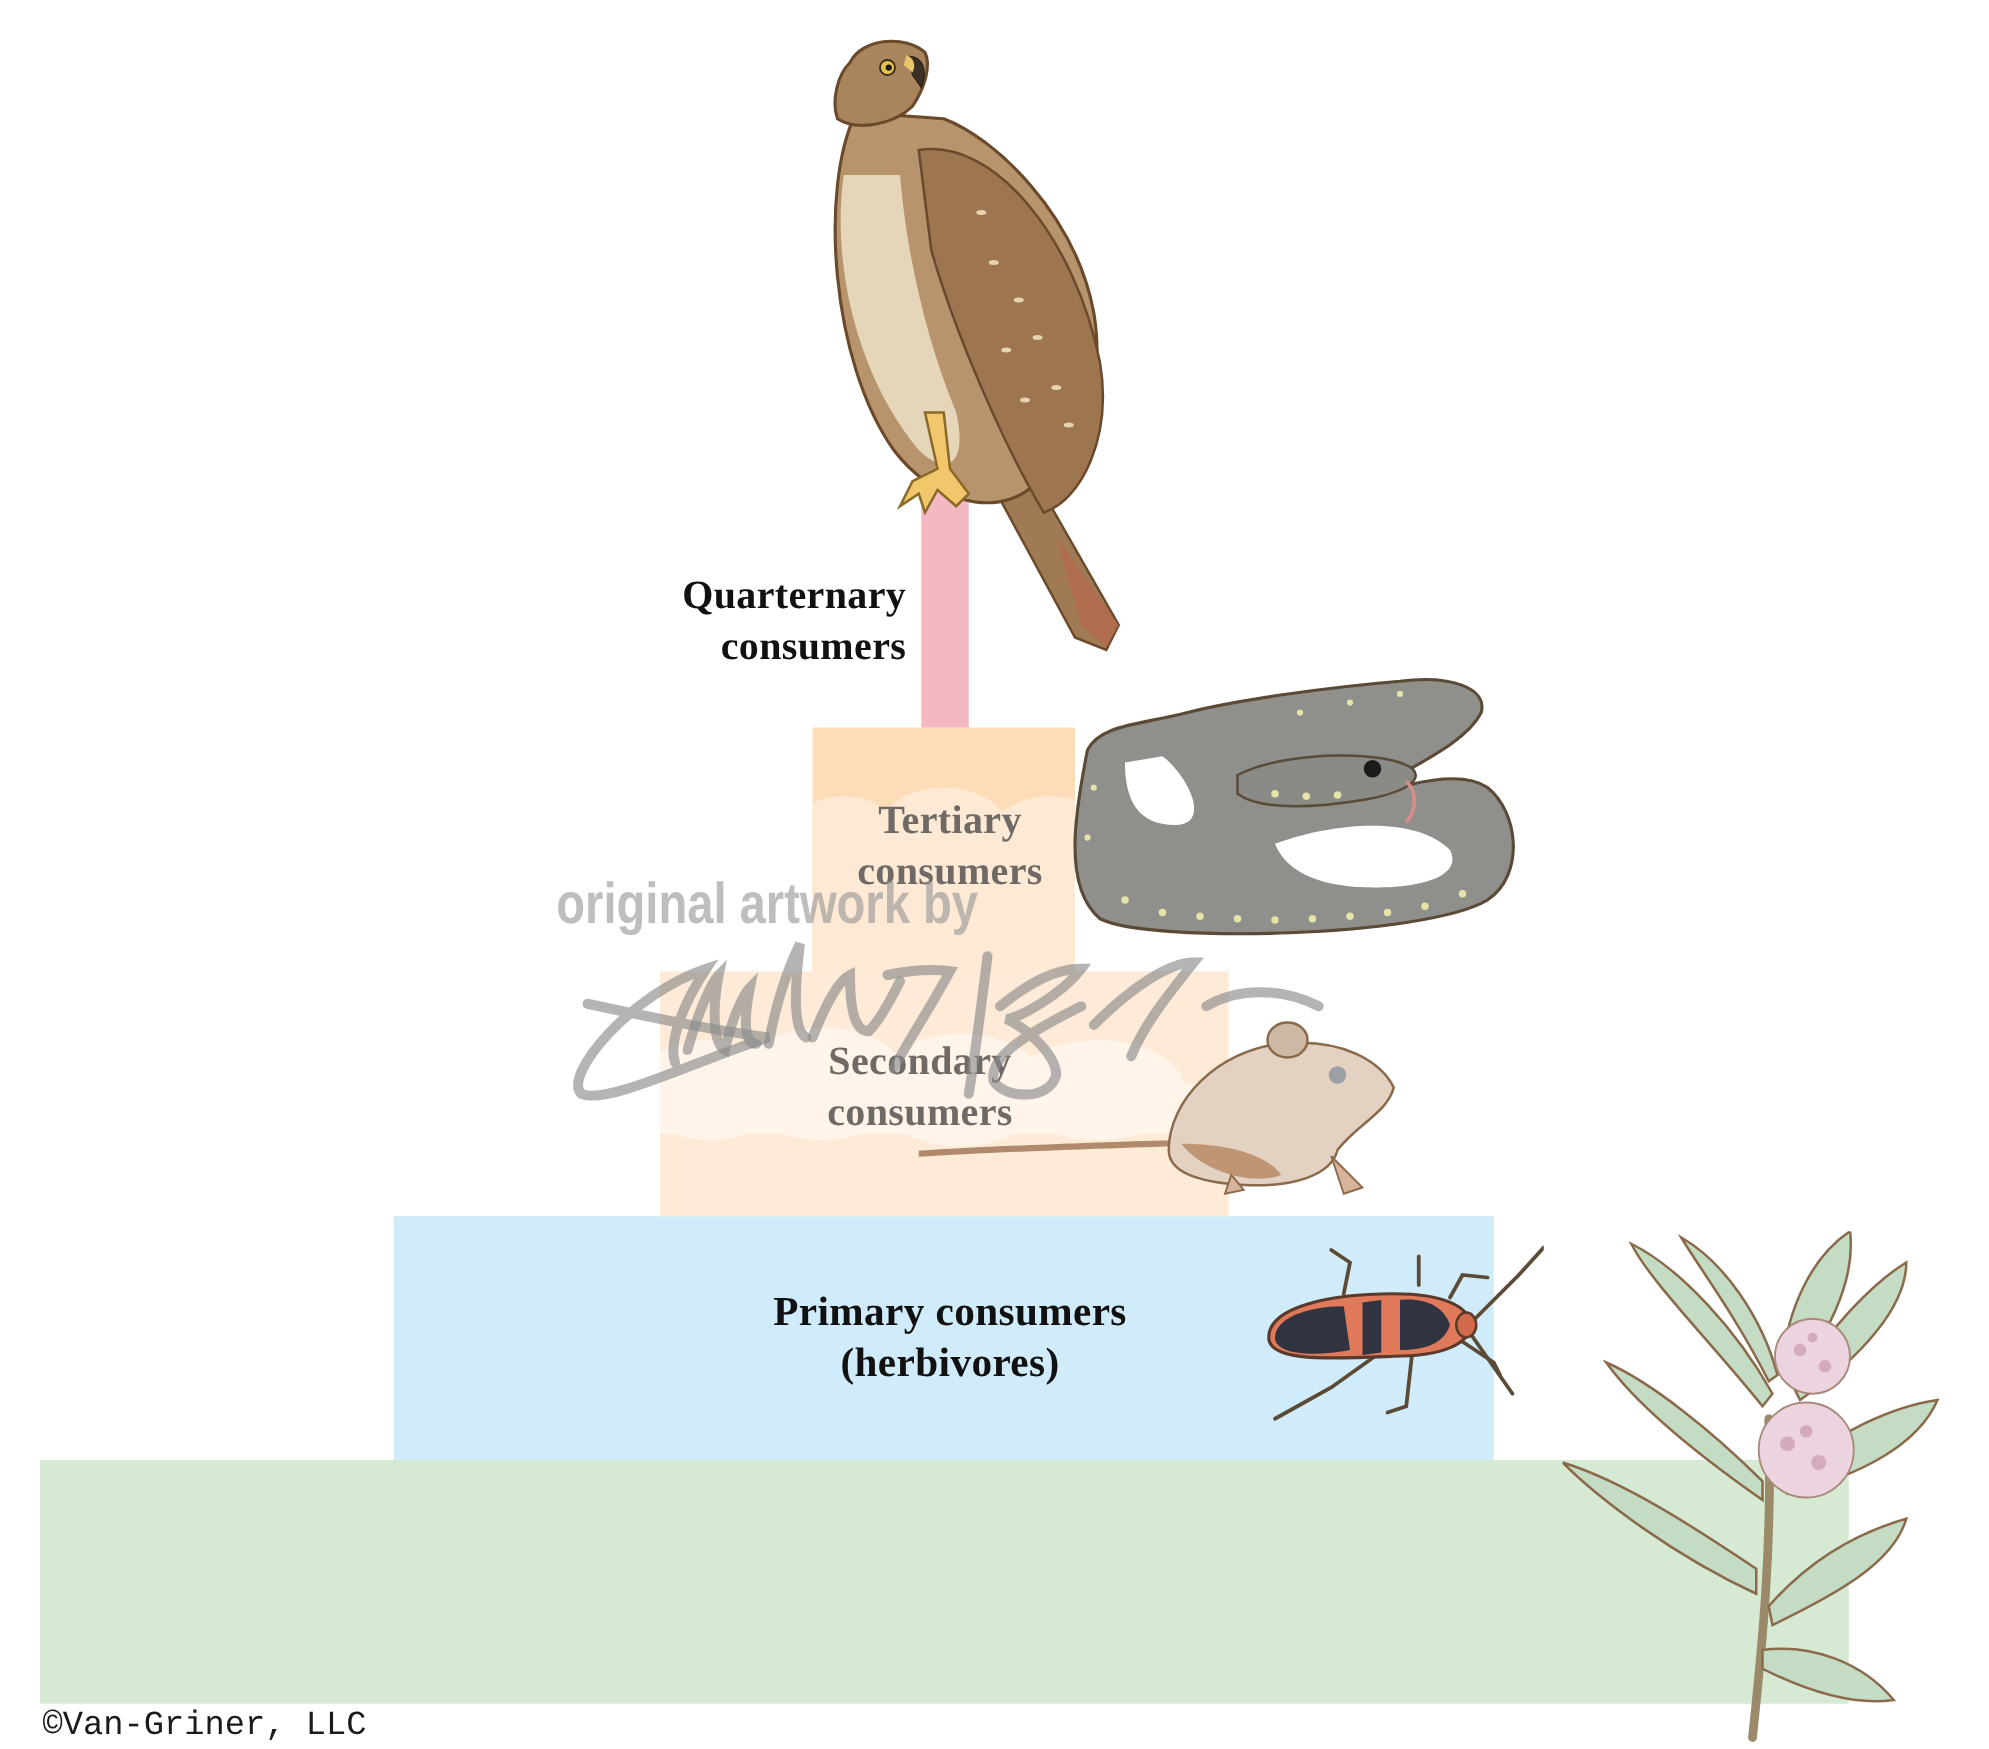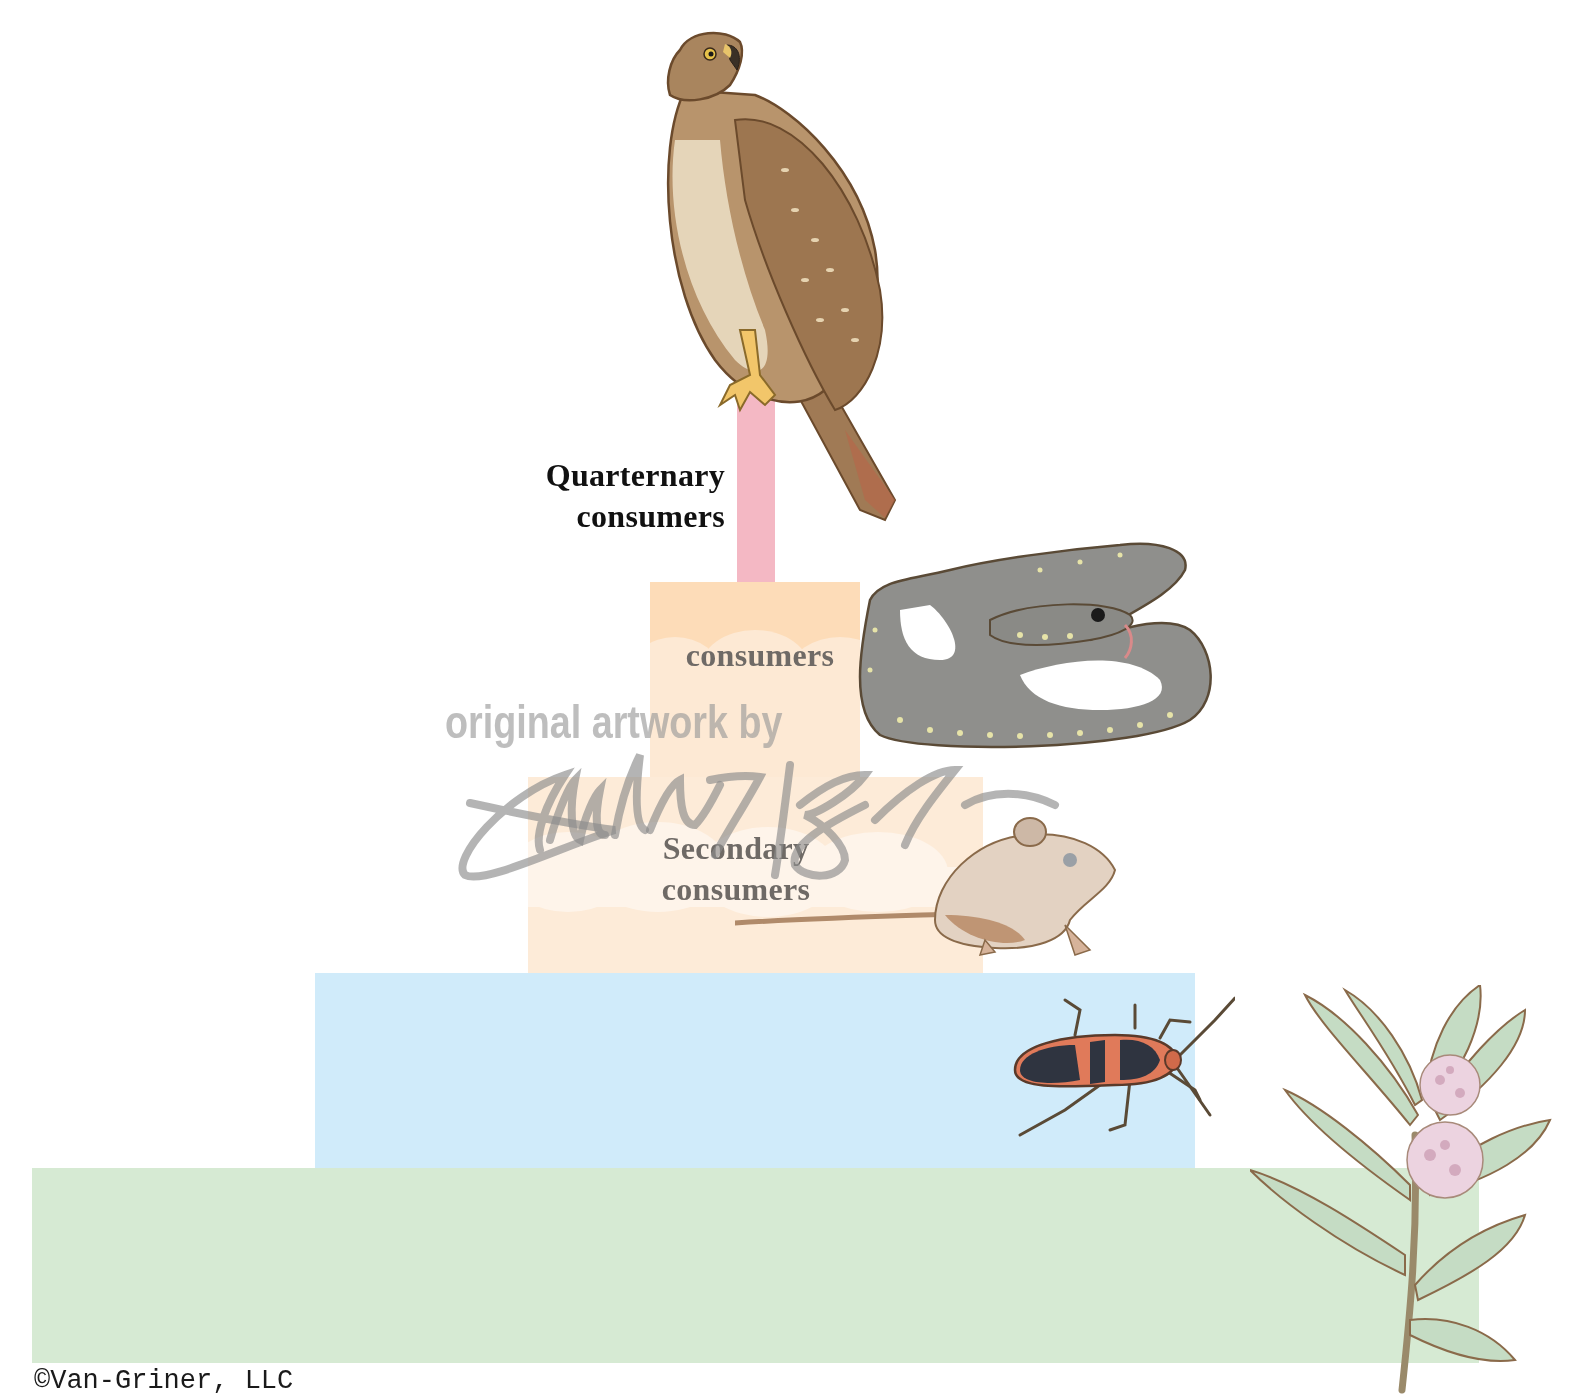--- a/index.html
+++ b/index.html
@@ -46,28 +46,33 @@
   </div>
 
   <div class="level" style="left:737px; top:385px; width:38px; height:197px; background:#f4b8c4;"></div>
 
   <div class="label right" style="left:470px; top:455px; width:255px;">
     <div>Quarternary</div>
     <div>consumers</div>
   </div>
 
   <div class="label faded" style="left:640px; top:635px; width:240px;">
+    <div>Tertiary</div>
     <div>consumers</div>
   </div>
 
   <div class="label faded" style="left:616px; top:828px; width:240px;">
     <div>Secondary</div>
     <div>consumers</div>
   </div>
 
+  <div class="label primary-label" style="left:560px; top:1030px; width:400px;">
+    <div>Primary consumers</div>
+    <div>(herbivores)</div>
+  </div>
 
 
   <svg class="illus" style="left:645px; top:30px;" width="280" height="500" viewBox="0 0 280 500">
 
     <path d="M170 330 L250 470 L240 490 L215 480 L150 360 Z" fill="#a07a55" stroke="#6b4a2c" stroke-width="2"></path>
     <path d="M200 400 L250 470 L240 488 L220 470 Z" fill="#b5684a" opacity="0.7"></path>
 
     <path d="M40 60 C10 120, 20 260, 70 330 C100 370, 150 385, 180 360 C220 330, 240 280, 230 220 C215 140, 150 80, 110 65 Z" fill="#b8946c" stroke="#6b4a2c" stroke-width="2.5"></path>
 
     <path d="M30 110 C20 180, 40 270, 90 330 C110 350, 130 345, 120 300 C95 240, 80 170, 75 110 Z" fill="#eadcc2" opacity="0.9"></path>

